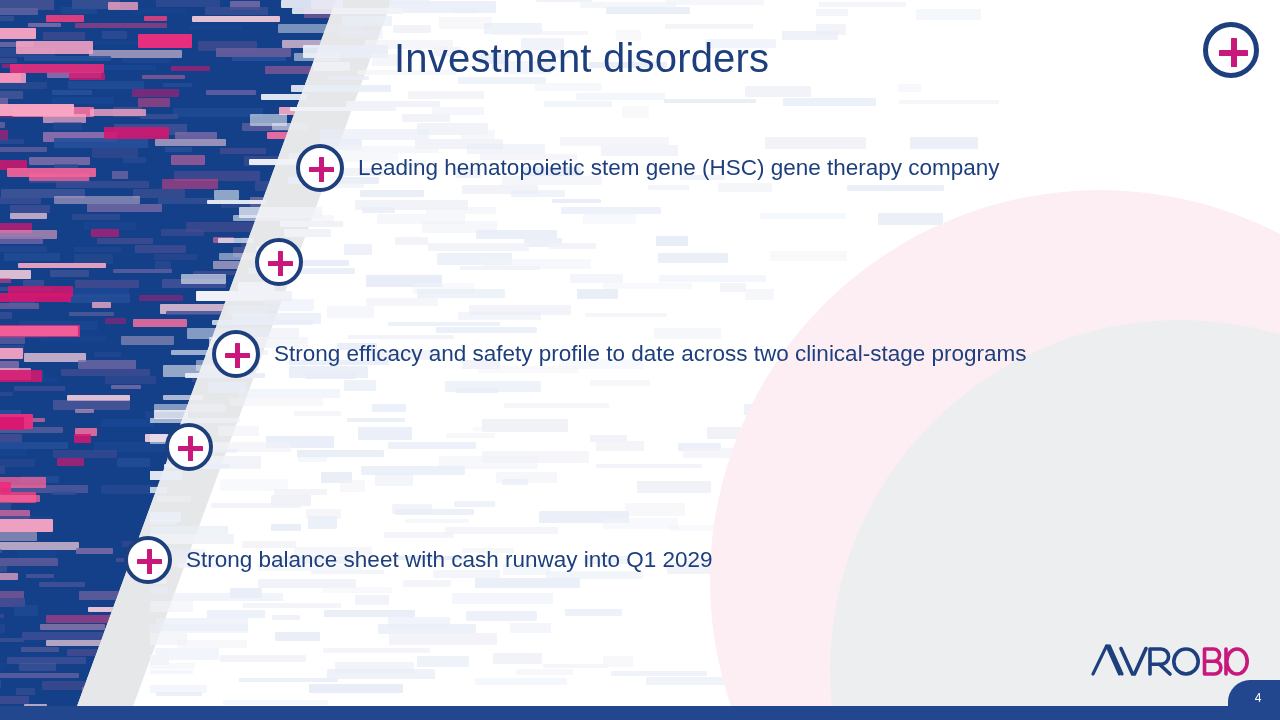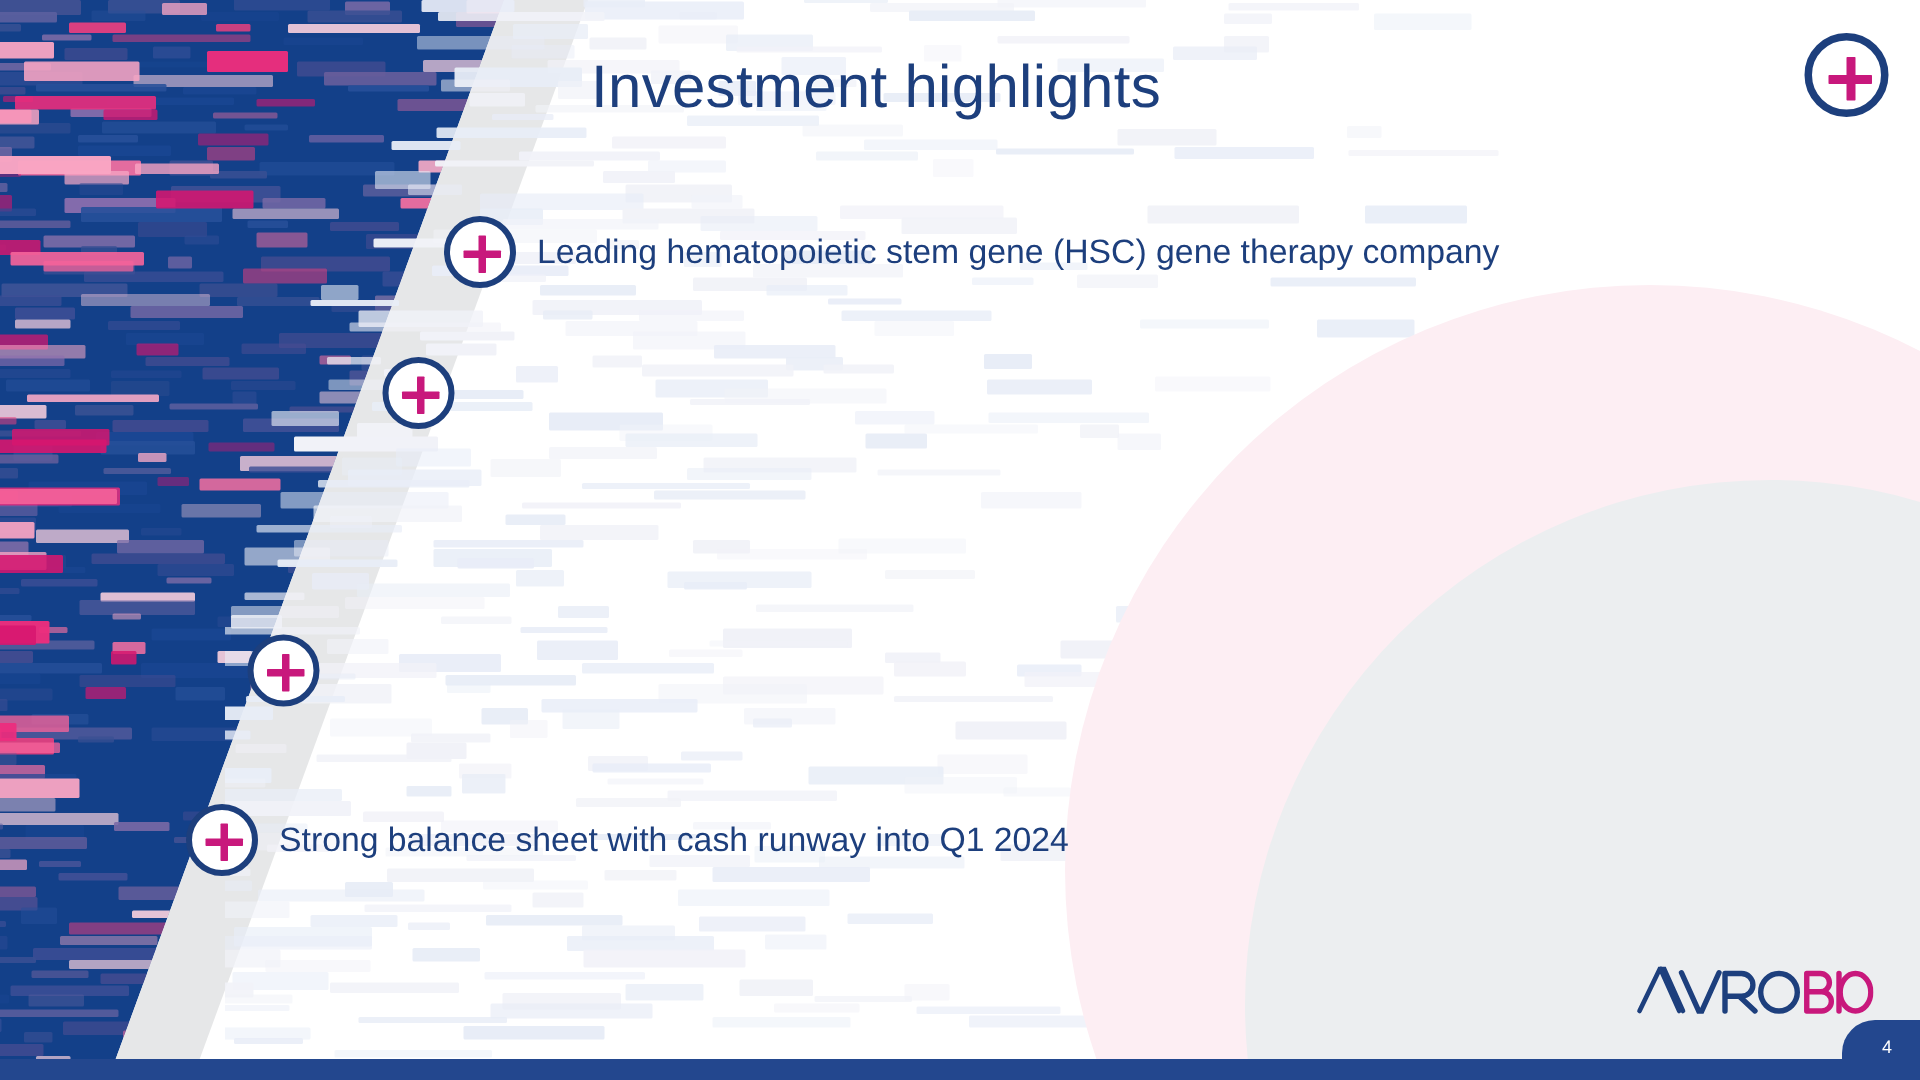--- a/index.html
+++ b/index.html
@@ -701,21 +701,21 @@
       <div class="wm" style="left: 496.1px; top: 677.1px; width: 107.6px; height: 8.1px; opacity: 0.65;"></div>
       <div class="wm" style="left: -32.5px; top: 684.6px; width: 89.2px; height: 8.1px; opacity: 0.52;"></div>
       <div class="wm" style="left: 158.6px; top: 684px; width: 94.8px; height: 8.9px; opacity: 1;"></div>
       <div class="wm" style="left: 6.3px; top: 691.6px; width: 45.6px; height: 4.9px; opacity: 0.88;"></div>
       <div class="wm" style="left: 72.9px; top: 699.7px; width: 104.8px; height: 4.9px; opacity: 0.46;"></div>
     </div>
 
   <div id="arc-pink"></div>
   <div id="arc-grey"></div>
 
-  <div id="title">Investment highlights</div>
+  <div id="title">Investment disorders</div>
 
   <div id="corner-plus">
     <div class="plus-icon" style="width:56px;height:56px;border:5px solid #1d3f7d;">
       <div class="hbar" style="left:11px;top:22.5px;width:29px;height:6.5px;"></div>
       <div class="vbar" style="left:22.5px;top:11px;width:6.5px;height:29px;"></div>
     </div>
   </div>
 
   <div class="bullet" id="b0" style="left:296px;top:144px;">
     <span class="pico">
@@ -729,38 +729,47 @@
 
   <div class="bullet" id="b1" style="left:255px;top:238px;">
     <span class="pico">
       <span class="plus-icon" style="display:block;width:48px;height:48px;border:4.5px solid #1d3f7d;">
         <span class="hbar" style="left:9px;top:18.5px;width:25px;height:5.5px;"></span>
         <span class="vbar" style="left:18.5px;top:9px;width:5.5px;height:25px;"></span>
       </span>
     </span>
   </div>
 
+  <div class="bullet" id="b2" style="left:212px;top:330px;">
+    <span class="pico">
+      <span class="plus-icon" style="display:block;width:48px;height:48px;border:4.5px solid #1d3f7d;">
+        <span class="hbar" style="left:9px;top:18.5px;width:25px;height:5.5px;"></span>
+        <span class="vbar" style="left:18.5px;top:9px;width:5.5px;height:25px;"></span>
+      </span>
+    </span>
+    <span class="btext" style="margin-left:14px;margin-top:6px;">Strong efficacy and safety profile to date across two clinical-stage programs</span>
+  </div>
 
   <div class="bullet" id="b3" style="left:165px;top:423px;width:1090px;">
     <span class="pico">
       <span class="plus-icon" style="display:block;width:48px;height:48px;border:4.5px solid #1d3f7d;">
         <span class="hbar" style="left:9px;top:18.5px;width:25px;height:5.5px;"></span>
         <span class="vbar" style="left:18.5px;top:9px;width:5.5px;height:25px;"></span>
       </span>
     </span>
   </div>
 
   <div class="bullet" id="b4" style="left:124px;top:536px;">
     <span class="pico">
       <span class="plus-icon" style="display:block;width:48px;height:48px;border:4.5px solid #1d3f7d;">
         <span class="hbar" style="left:9px;top:18.5px;width:25px;height:5.5px;"></span>
         <span class="vbar" style="left:18.5px;top:9px;width:5.5px;height:25px;"></span>
       </span>
     </span>
-    <span class="btext" style="margin-left:14px;margin-top:6px;">Strong balance sheet with cash runway into Q1 2024</span>
+    <span class="btext" style="margin-left:14px;margin-top:6px;">Strong balance sheet with cash runway into Q1 2029</span>
   </div>
 
   <div id="logo">
     <svg width="158" height="40" viewBox="0 0 158 40">
 
       <path d="M2 34 L15.5 6 L18.5 6 L31 34" fill="none" stroke="#1d3f7d" stroke-width="3.1" stroke-linecap="round"></path>
       <path d="M16 6 L28.5 34" fill="none" stroke="#1d3f7d" stroke-width="3.1" stroke-linecap="round"></path>
 
       <path d="M30 8.5 L41.5 34 L43.5 34 L55 8.5" fill="none" stroke="#1d3f7d" stroke-width="3.6" stroke-linecap="round"></path>
 

